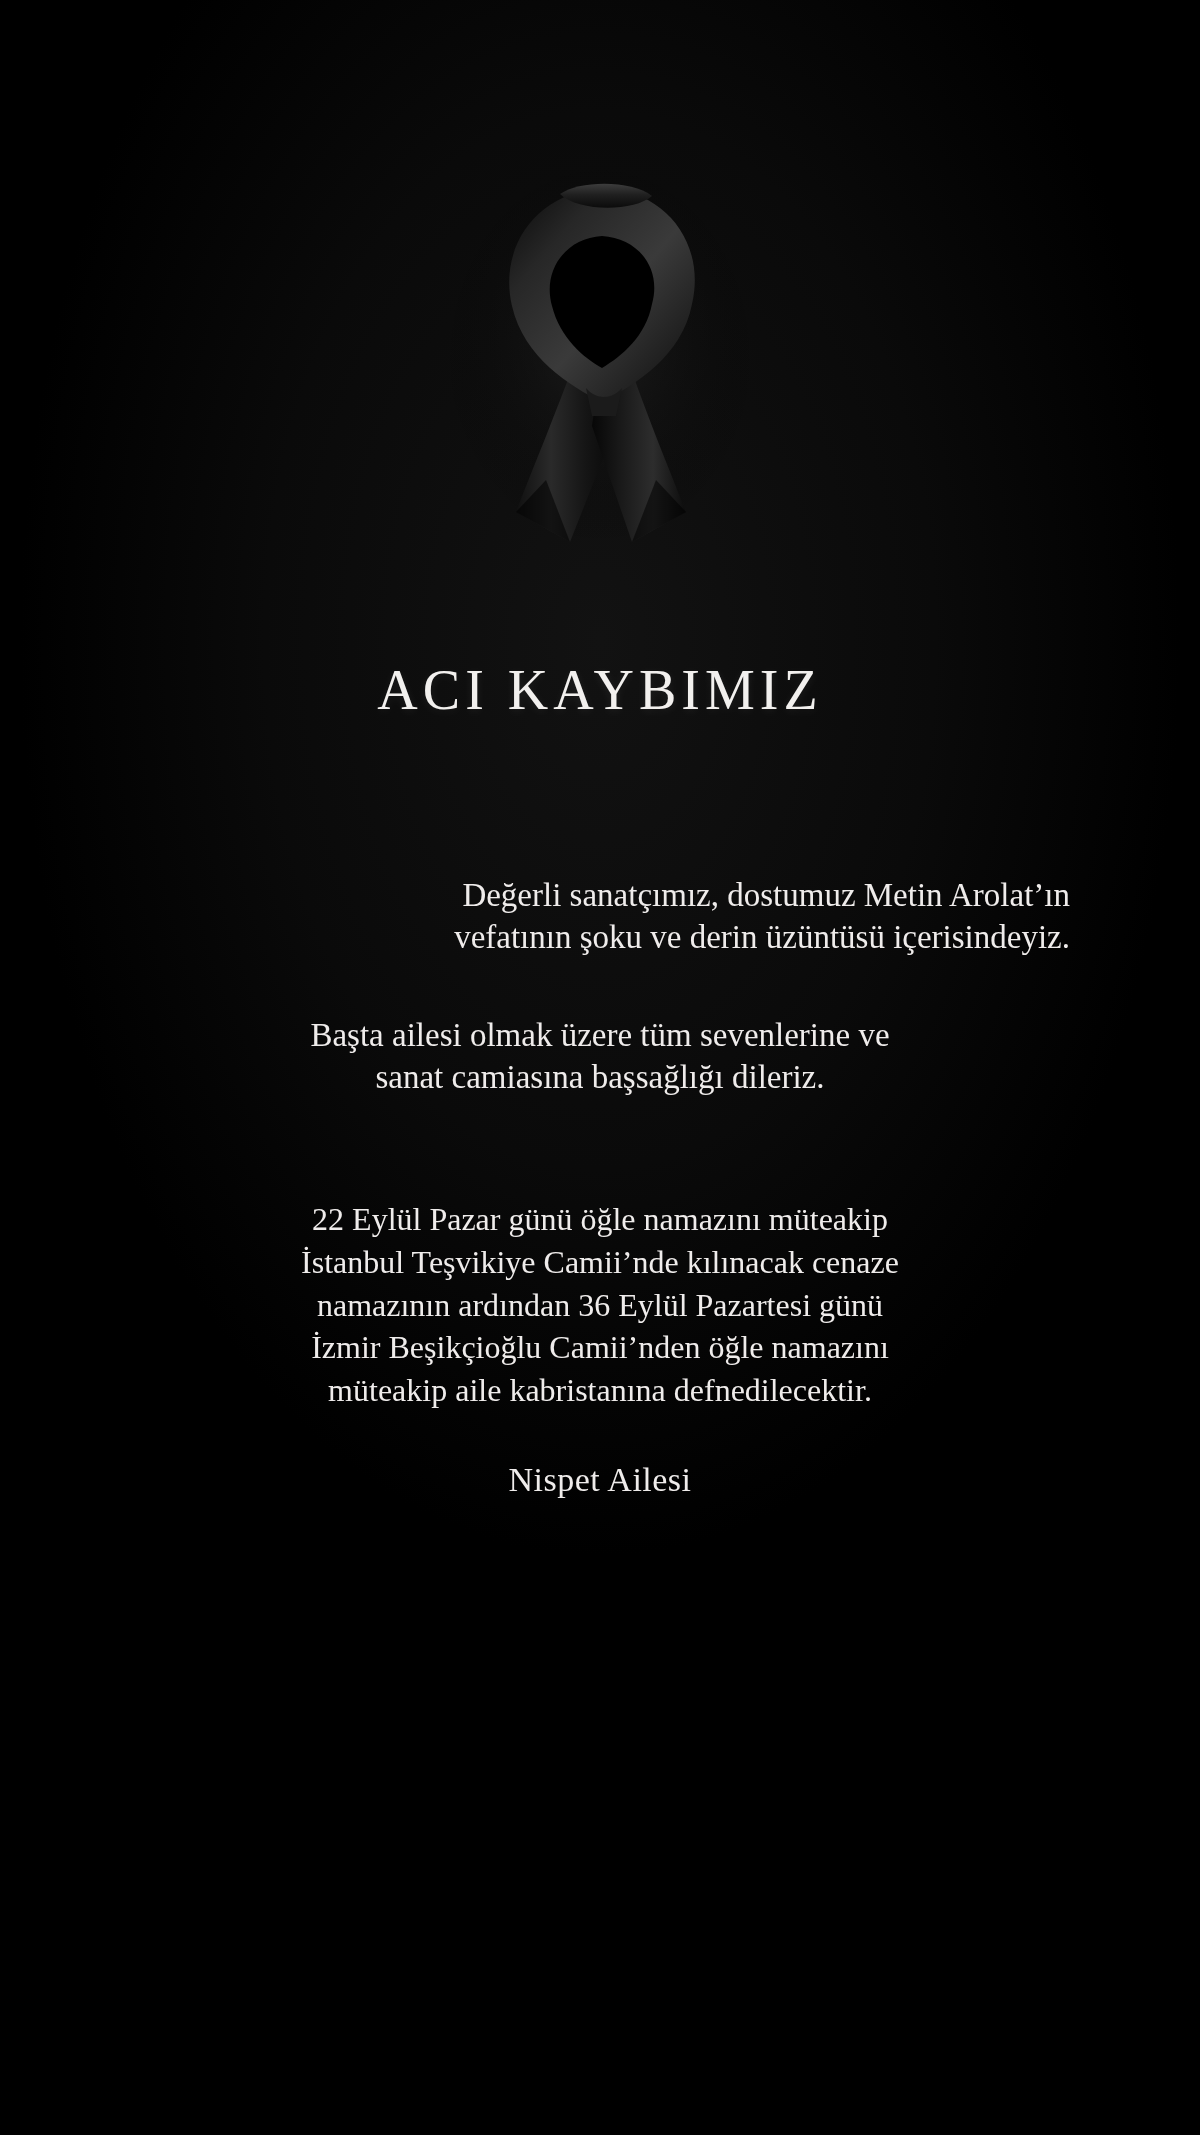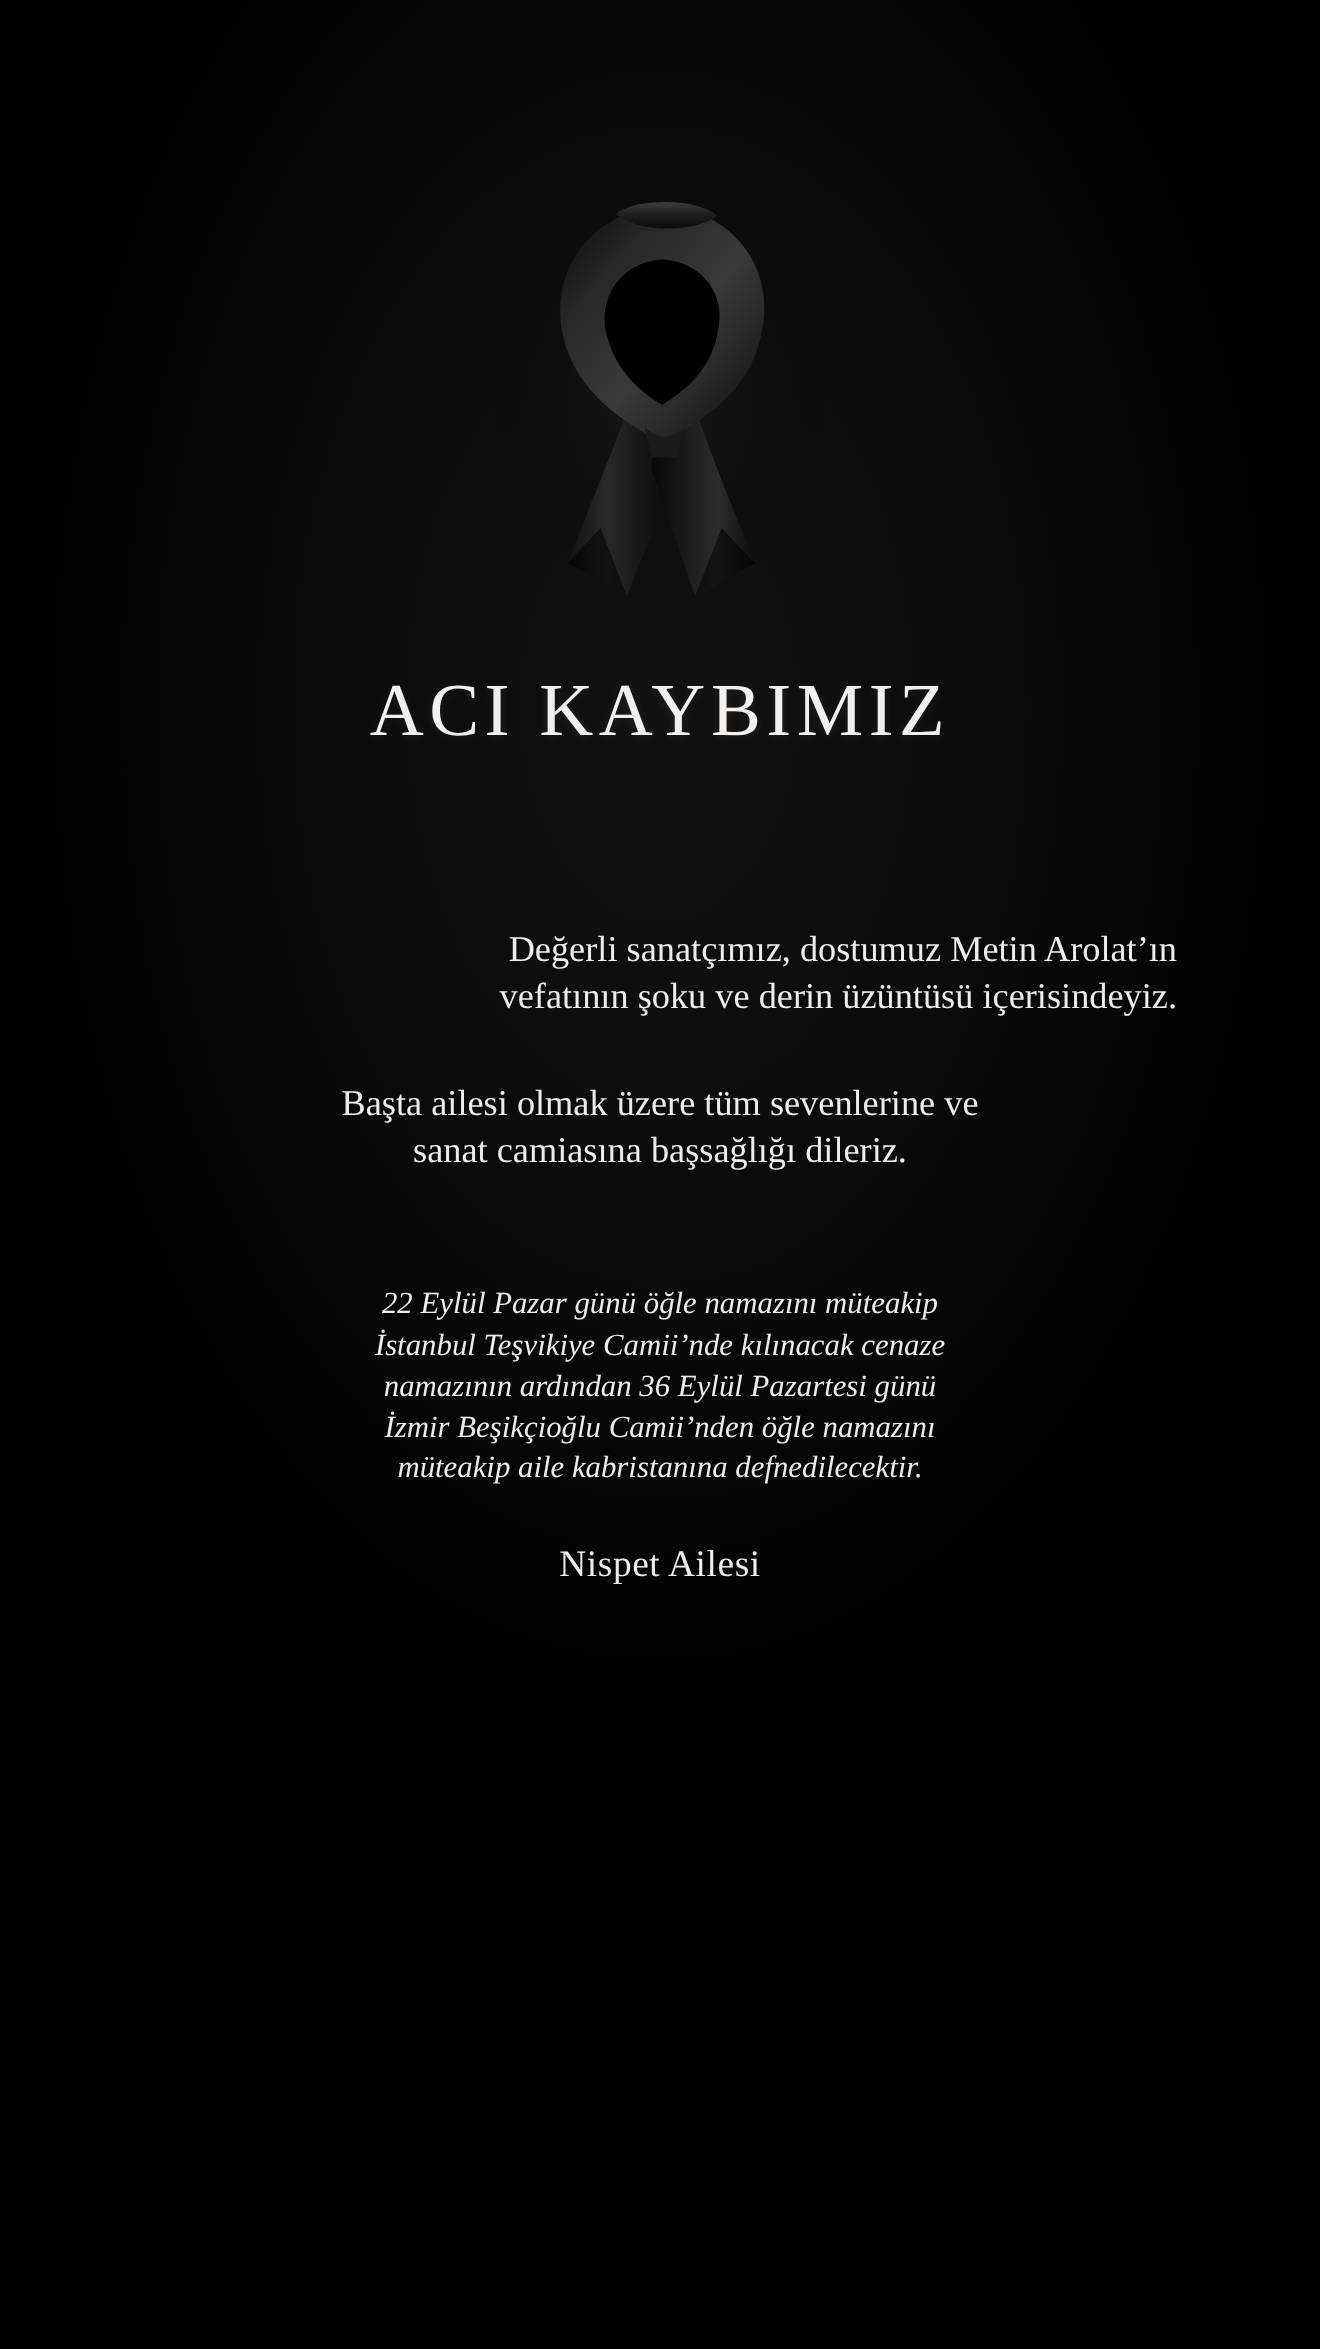--- a/index.html
+++ b/index.html
@@ -53,41 +53,41 @@
     position: relative;
   }
   .ribbon-wrap svg {
     display: block;
     width: 100%;
     height: 100%;
   }
 
   
   .heading {
-    margin-top: 41px;
-    font-size: 68px;
+    margin-top: 92px;
+    font-size: 56px;
     letter-spacing: 5px;
     line-height: 1;
     font-weight: 400;
     color: #f2f0ee;
     text-align: left;
     text-shadow: 0 2px 10px rgba(255,255,255,0.08);
   }
 
   
   .block {
     text-align: center;
     color: #efeceb;
     font-size: 33px;
     line-height: 1.28;
     width: 940px;
   }
   .block.p1 { margin-top: 118px; text-align: right; }
   .block.p2 { margin-top: 56px; }
-  .block.p3 { margin-top: 100px; font-size: 28px; line-height: 1.33; font-style: italic; }
+  .block.p3 { margin-top: 100px; font-size: 32px; line-height: 1.33; }
   .block.signature {
     margin-top: 47px;
     font-size: 34px;
     letter-spacing: 0.5px;
   }
   .block .line { display: block; white-space: pre; }
 </style>
 </head>
 <body>
 

